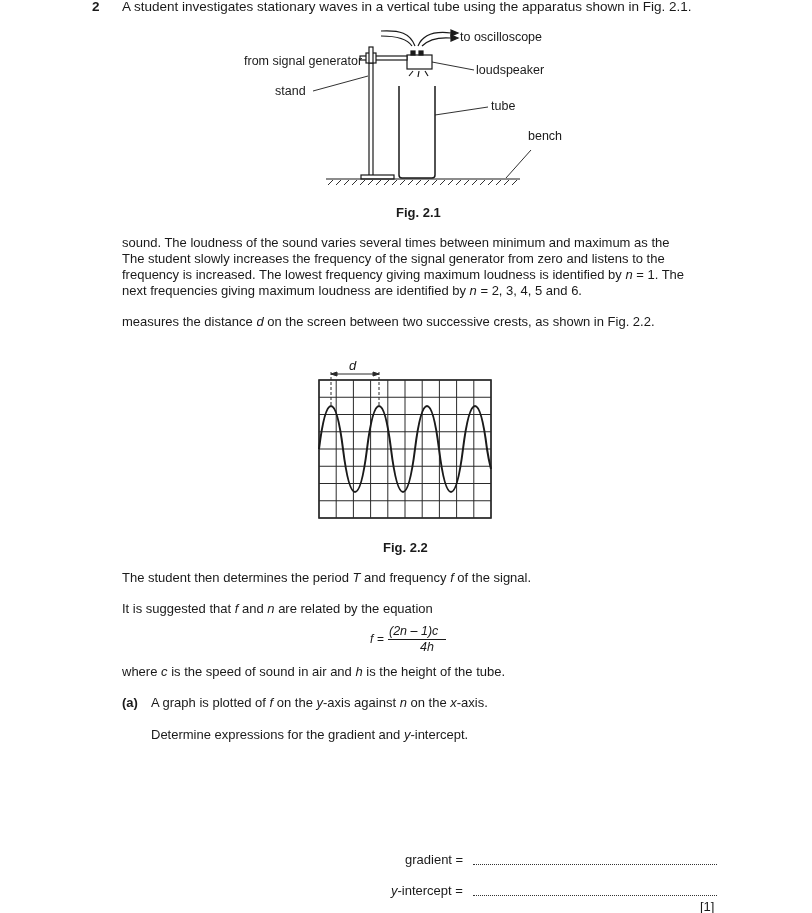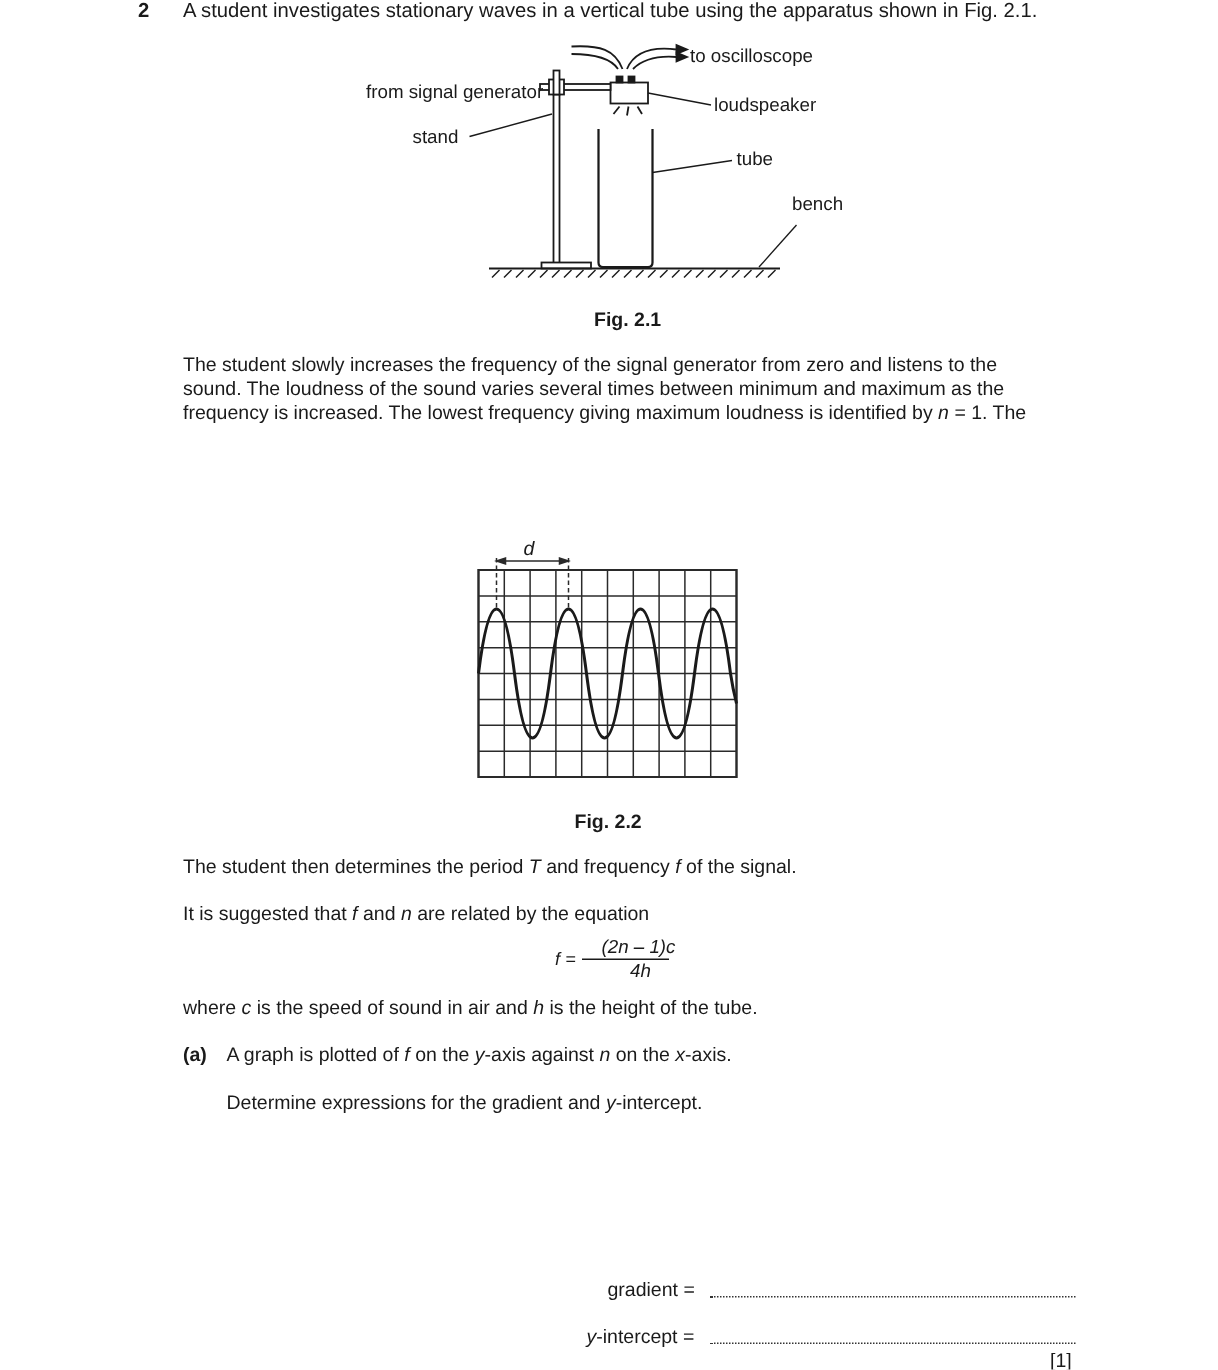--- a/index.html
+++ b/index.html
@@ -93,26 +93,28 @@
   <div class="abs label" style="left:244px;top:16px;margin-top:38px;">from signal generator</div>
   <div class="abs label" style="left:460px;top:30px;">to oscilloscope</div>
   <div class="abs label" style="left:476px;top:63px;">loudspeaker</div>
   <div class="abs label" style="left:275px;top:84px;">stand</div>
   <div class="abs label" style="left:491px;top:99px;">tube</div>
   <div class="abs label" style="left:528px;top:129px;">bench</div>
   <div class="abs figcap" style="left:381px;top:205px;padding-left:15px;">Fig. 2.1</div>
 </div>
 
 <div class="abs para" style="top:235px;">
+  <div>sound. The loudness of the sound varies several times between minimum and maximum as the</div>
   <div>The student slowly increases the frequency of the signal generator from zero and listens to the</div>
-  <div>sound. The loudness of the sound varies several times between minimum and maximum as the</div>
   <div><span>frequency is increased. The lowest frequency giving maximum loudness is identified by </span><i>n</i><span> = 1. The</span></div>
+  <div style="text-align:left"><span>next frequencies giving maximum loudness are identified by </span><i>n</i><span> = 2, 3, 4, 5 and 6.</span></div>
 </div>
 
 <div class="abs para" style="top:314px;">
+  <div style="text-align:left"><span>measures the distance </span><i>d</i><span> on the screen between two successive crests, as shown in Fig. 2.2.</span></div>
 </div>
 
 <div>
   <svg width="812" height="200" style="left:0;top:0;">
     <g transform="translate(0,0)">
 
       <g stroke="#2a2a2a" stroke-width="1" fill="none" transform="translate(0,0)">
         <rect x="319" y="380" width="172" height="138" stroke-width="1.3" transform="translate(0,0)"></rect>
       </g>
     </g>
@@ -171,21 +173,21 @@
   <span>The student then determines the period </span><i>T</i><span> and frequency </span><i>f</i><span> of the signal.</span>
 </div>
 
 <div class="abs line" style="top:601px;text-align:right;">
   <span>It is suggested that </span><i>f</i><span> and </span><i>n</i><span> are related by the equation</span>
 </div>
 
 <div class="abs" style="left:370px;top:624px;width:90px;height:34px;">
   <span class="abs" style="left:0;top:8px;font-size:12px;font-style:italic;">f</span>
   <span class="abs" style="left:7px;top:8px;font-size:12px;">=</span>
-  <span class="abs" style="left:31px;top:0px;font-size:12.5px;white-space:nowrap;font-style:italic;">(2n – 1)c</span>
+  <span class="abs" style="left:19px;top:0px;font-size:12.5px;white-space:nowrap;font-style:italic;">(2n – 1)c</span>
   <div class="abs" style="left:18px;top:15px;width:58px;border-top:1px solid #1a1a1a;"></div>
   <span class="abs" style="left:38px;top:16px;font-size:12.5px;font-style:italic;margin-left:12px;">4h</span>
 </div>
 
 <div class="abs line" style="top:664px;">
   <span>where </span><i>c</i><span> is the speed of sound in air and </span><i>h</i><span> is the height of the tube.</span>
 </div>
 
 <div class="abs" style="left:122px;top:695px;font-weight:bold;font-size:13px;">(a)</div>
 <div class="abs line" style="left:151px;top:695px;">

